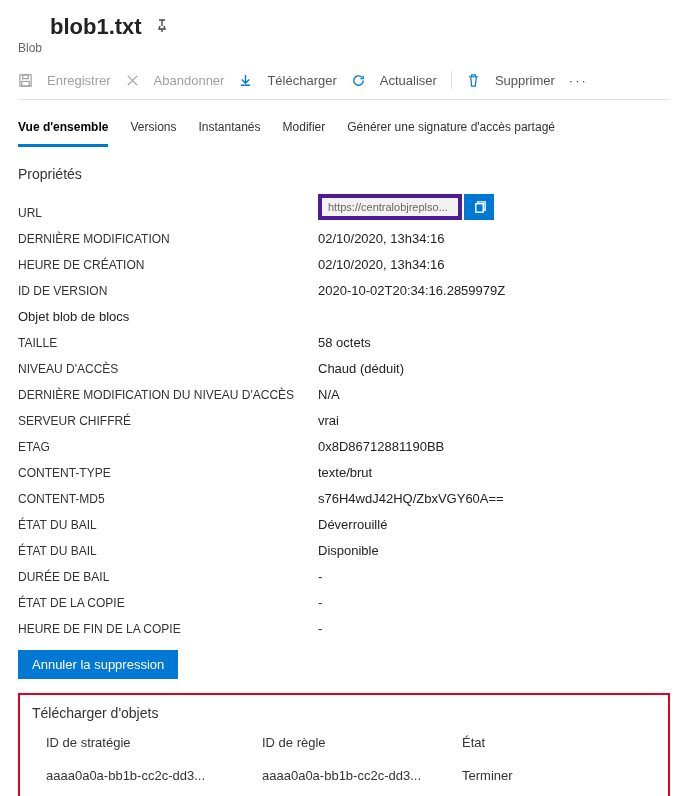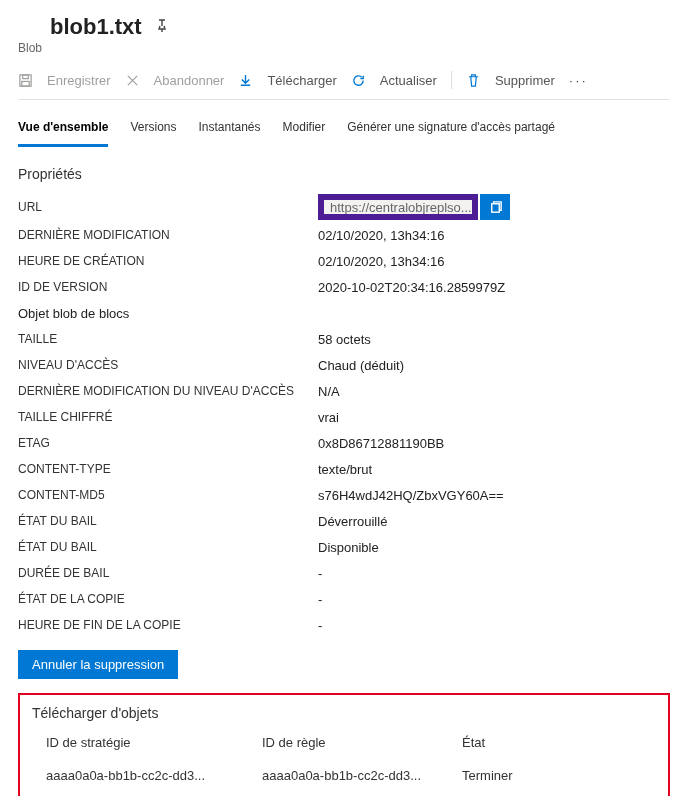--- a/index.html
+++ b/index.html
@@ -28,27 +28,27 @@
     display: flex; gap: 22px; margin-top: 14px;
     border-bottom: 1px solid transparent;
   }
   .tab {
     padding: 6px 0 10px 0;
     font-size: 12px; color: #333; cursor: pointer;
     white-space: nowrap;
   }
   .tab.active { color: #000; border-bottom: 3px solid #0078d4; font-weight: 600; }
   .section-heading { font-size: 14px; color: #333; margin-top: 18px; margin-bottom: 10px; }
-  .prop-row { display: flex; align-items: center; min-height: 26px; padding: 2px 0; }
+  .prop-row { display: flex; align-items: flex-end; min-height: 26px; padding: 2px 0; }
   .prop-label { flex: 0 0 300px; font-size: 12px; color: #333; }
   .prop-value { font-size: 13px; color: #222; }
   .url-field {
-    width: 160px; height: 26px;
-    border: 6px solid #4c1d95; background: #f3f2f1;
-    font-size: 13px; color: #666;
+    width: 144px; height: 26px;
+    border: 4px solid #4c1d95; background: #f3f2f1;
+    font-size: 11px; color: #666;
     padding: 0 6px; text-overflow: ellipsis; overflow: hidden; white-space: nowrap;
     display: inline-flex; align-items: center;
   }
   .copy-btn {
     width: 30px; height: 26px; background: #0078d4;
     display: inline-flex; align-items: center; justify-content: center;
     margin-left: 2px; cursor: pointer;
   }
   .copy-btn svg { width: 15px; height: 15px; stroke: #fff; fill: none; stroke-width: 1.5; }
   .undo-btn {
@@ -172,21 +172,21 @@
   </div>
 <div class="prop-row">
     <div class="prop-label">NIVEAU D'ACCÈS</div>
     <div class="prop-value">Chaud (déduit)</div>
   </div>
 <div class="prop-row">
     <div class="prop-label">DERNIÈRE MODIFICATION DU NIVEAU D'ACCÈS</div>
     <div class="prop-value">N/A</div>
   </div>
 <div class="prop-row">
-    <div class="prop-label">TAILLE CHIFFRÉ</div>
+    <div class="prop-label">SERVEUR CHIFFRÉ</div>
     <div class="prop-value">vrai</div>
   </div>
 <div class="prop-row">
     <div class="prop-label">ETAG</div>
     <div class="prop-value">0x8D86712881190BB</div>
   </div>
 <div class="prop-row">
     <div class="prop-label">CONTENT-TYPE</div>
     <div class="prop-value">texte/brut</div>
   </div>

